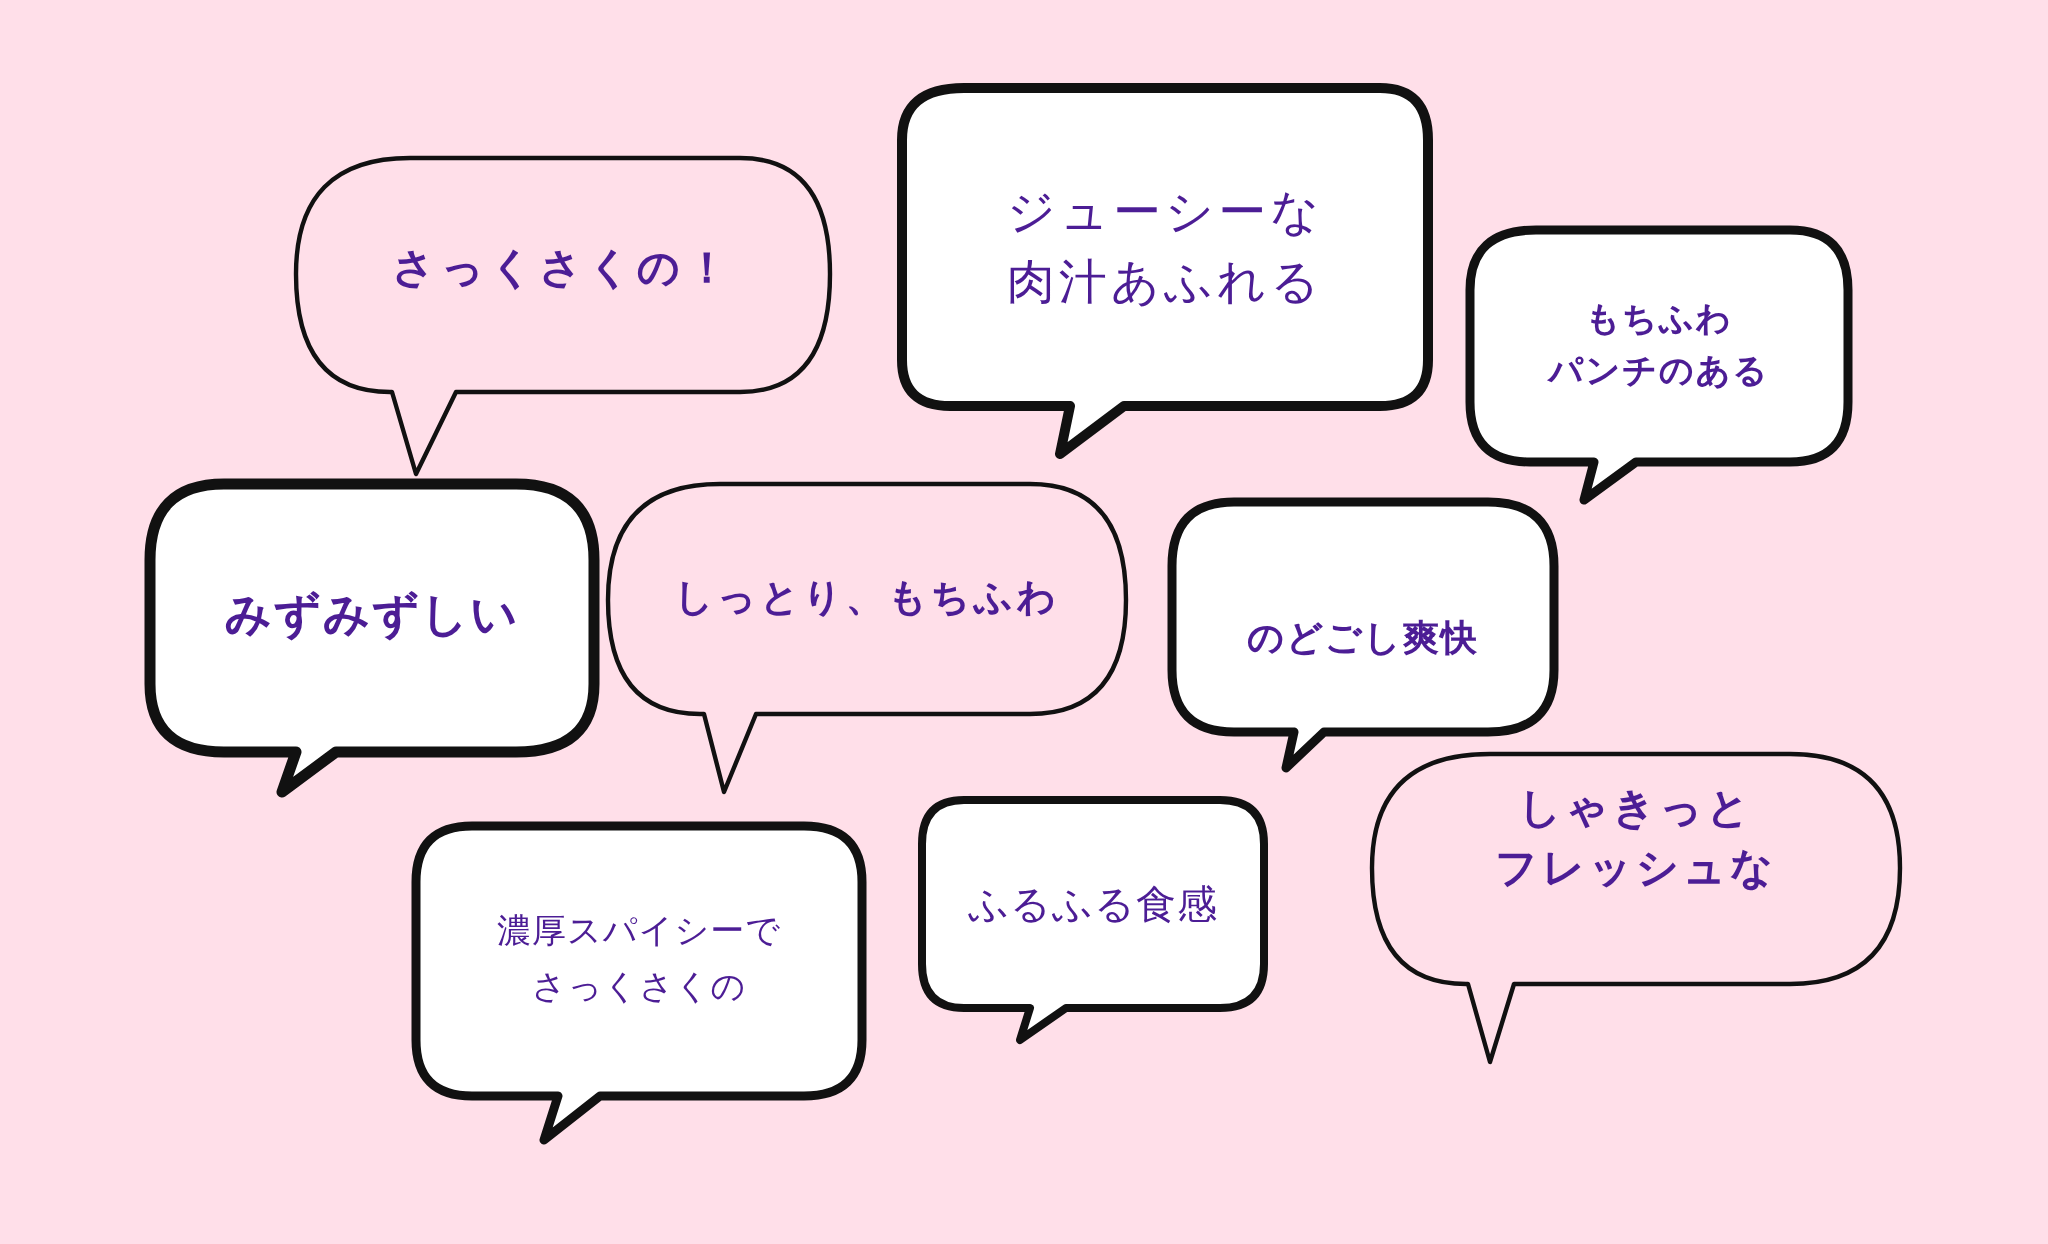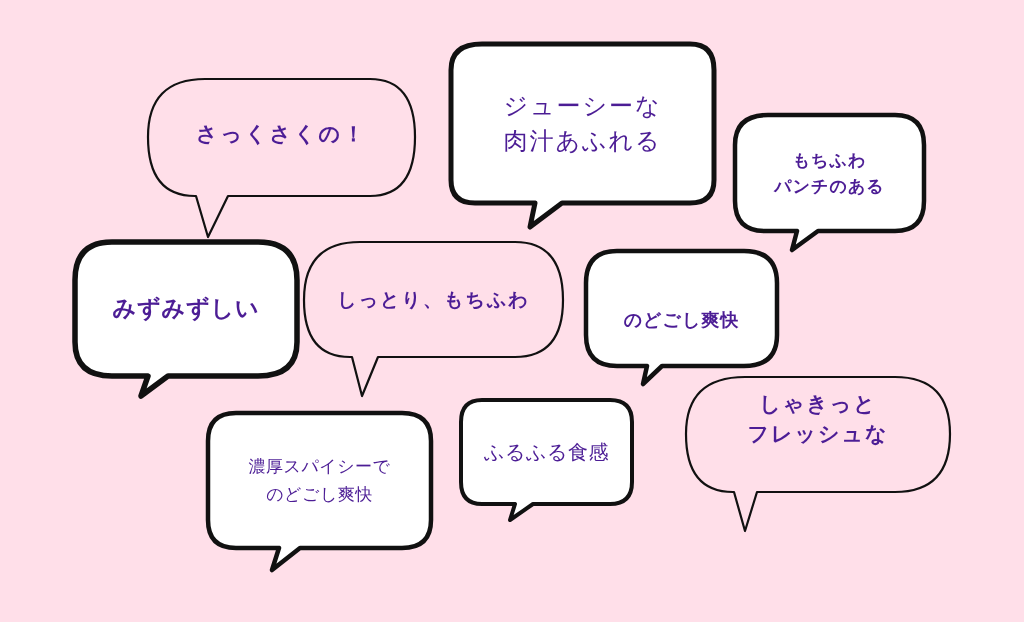--- a/index.html
+++ b/index.html
@@ -81,21 +81,21 @@
     <path d="M617,251 L744,251 Q777,251 777,283 L777,335 Q777,366 744,366 L662,366 L643,384 L647,366 L617,366 Q586,366 586,335 L586,283 Q586,251 617,251 Z" fill="#ffffff" stroke="#111" stroke-width="4.5" stroke-linejoin="round"></path>
   </svg>
   <div class="label bold" style="left:586px;top:263px;width:191px;height:115px;font-size:18px;letter-spacing:1px;">のどごし爽快</div>
 </div>
 
 <div class="bubble" style="left:0;top:0;">
   <svg width="1024" height="622">
     <path d="M236,413 L402,413 Q431,413 431,441 L431,520 Q431,548 402,548 L300,548 L272,570 L279,548 L236,548 Q208,548 208,520 L208,441 Q208,413 236,413 Z" fill="#ffffff" stroke="#111" stroke-width="4.5" stroke-linejoin="round"></path>
   </svg>
   <div class="label light" style="left:208px;top:413px;width:223px;height:135px;font-size:17px;letter-spacing:0.5px;line-height:1.6;">濃厚スパイシーで
-のどごし爽快</div>
+さっくさくの</div>
 </div>
 
 <div class="bubble" style="left:0;top:0;">
   <svg width="1024" height="622">
     <path d="M482,400 L610,400 Q632,400 632,422 L632,482 Q632,504 610,504 L533,504 L510,520 L515,504 L482,504 Q461,504 461,482 L461,422 Q461,400 482,400 Z" fill="#ffffff" stroke="#111" stroke-width="4" stroke-linejoin="round"></path>
   </svg>
   <div class="label light" style="left:461px;top:400px;width:171px;height:104px;font-size:20px;letter-spacing:0.5px;">ふるふる食感</div>
 </div>
 
 <div class="bubble" style="left:0;top:0;">

